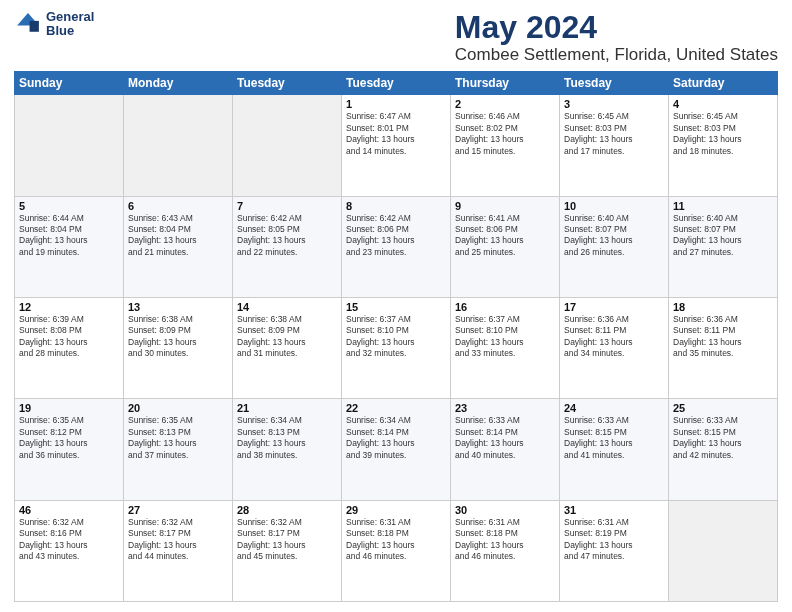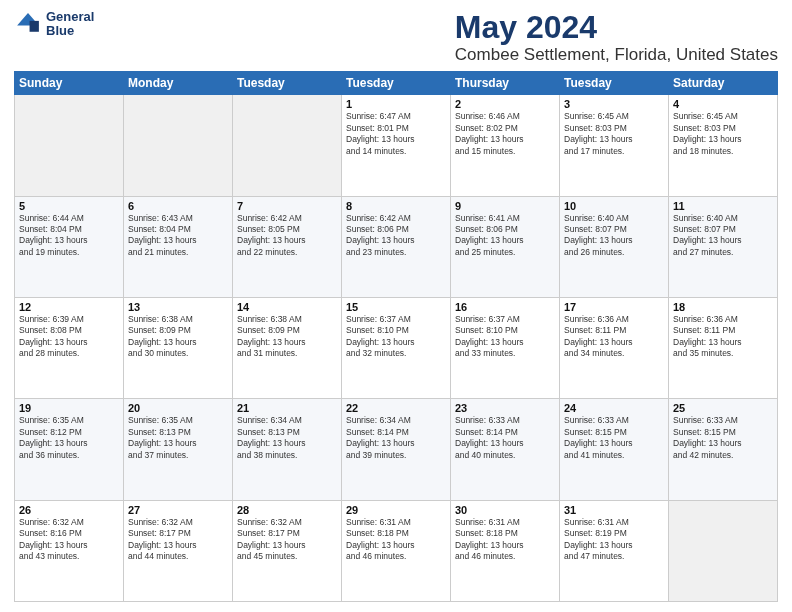--- a/index.html
+++ b/index.html
@@ -311,21 +311,21 @@
           <td>
             <span class="day-num">25</span>
             <div class="day-info" style="white-space: pre-line;">Sunrise: 6:33 AM
 Sunset: 8:15 PM
 Daylight: 13 hours
 and 42 minutes.</div>
           </td>
         </tr>
         <tr>
           <td>
-            <span class="day-num">26</span>
+            <span class="day-num">46</span>
             <div class="day-info" style="white-space: pre-line;">Sunrise: 6:32 AM
 Sunset: 8:16 PM
 Daylight: 13 hours
 and 43 minutes.</div>
           </td>
           <td>
             <span class="day-num">27</span>
             <div class="day-info" style="white-space: pre-line;">Sunrise: 6:32 AM
 Sunset: 8:17 PM
 Daylight: 13 hours

